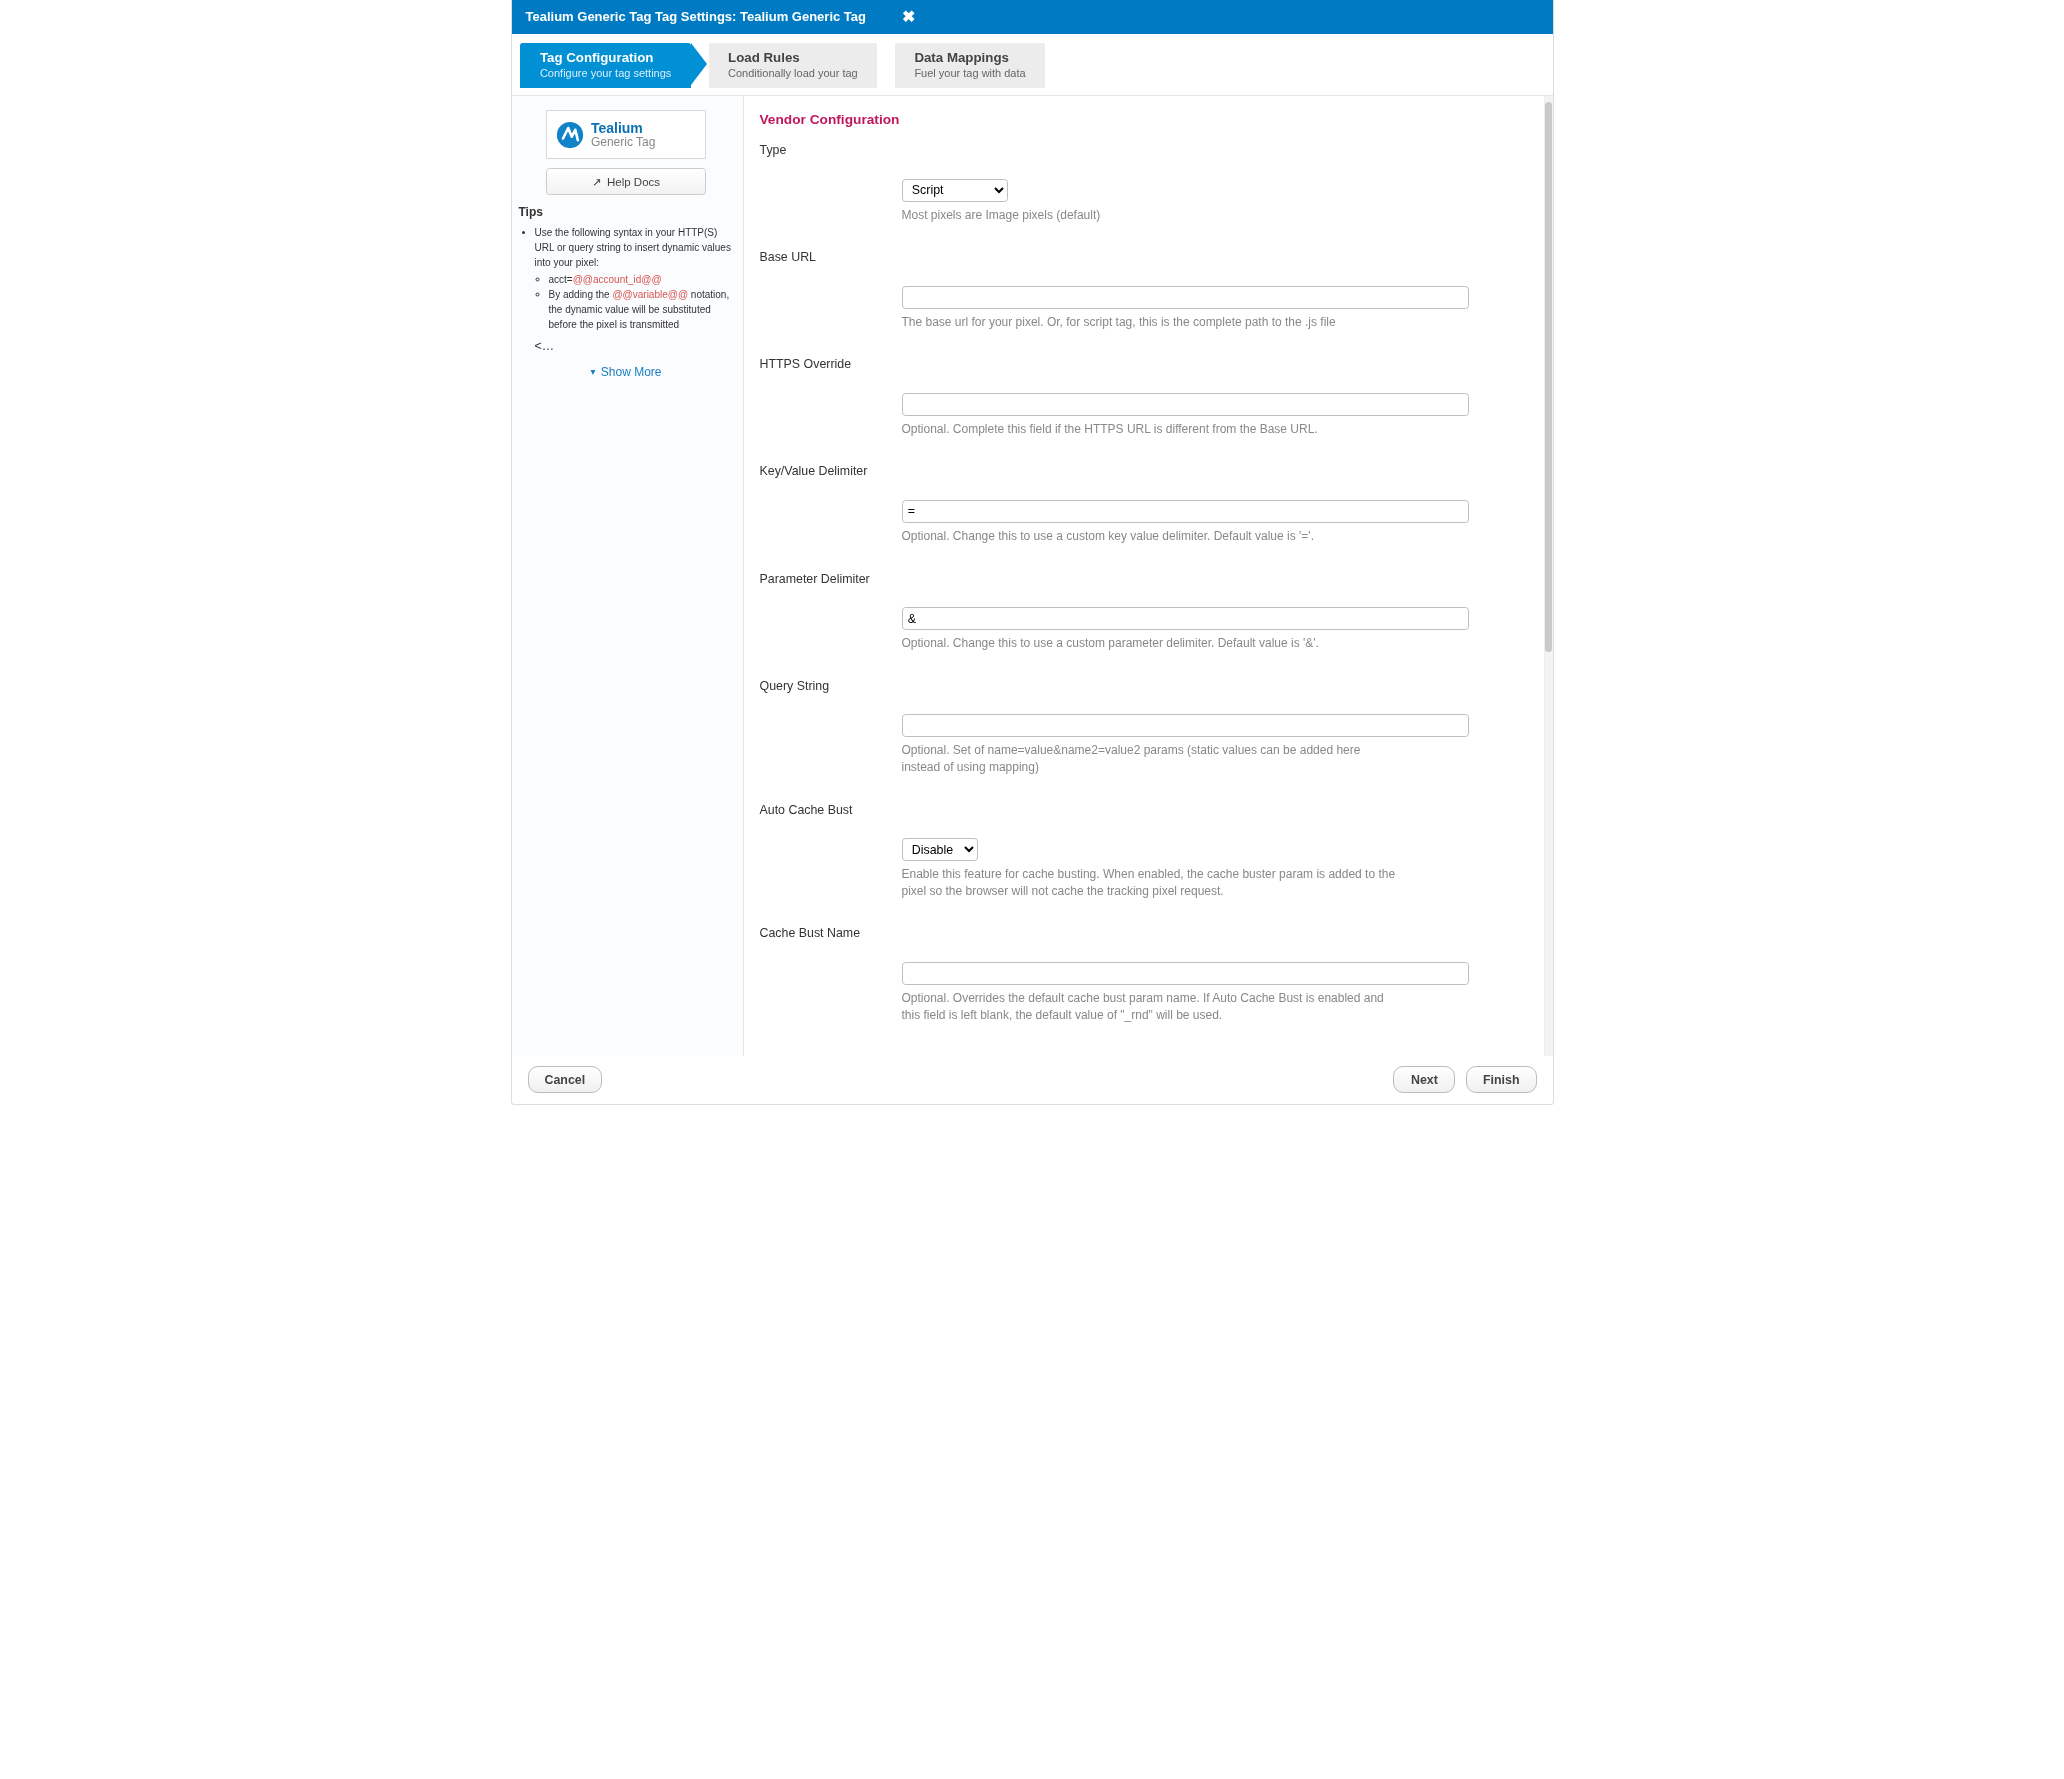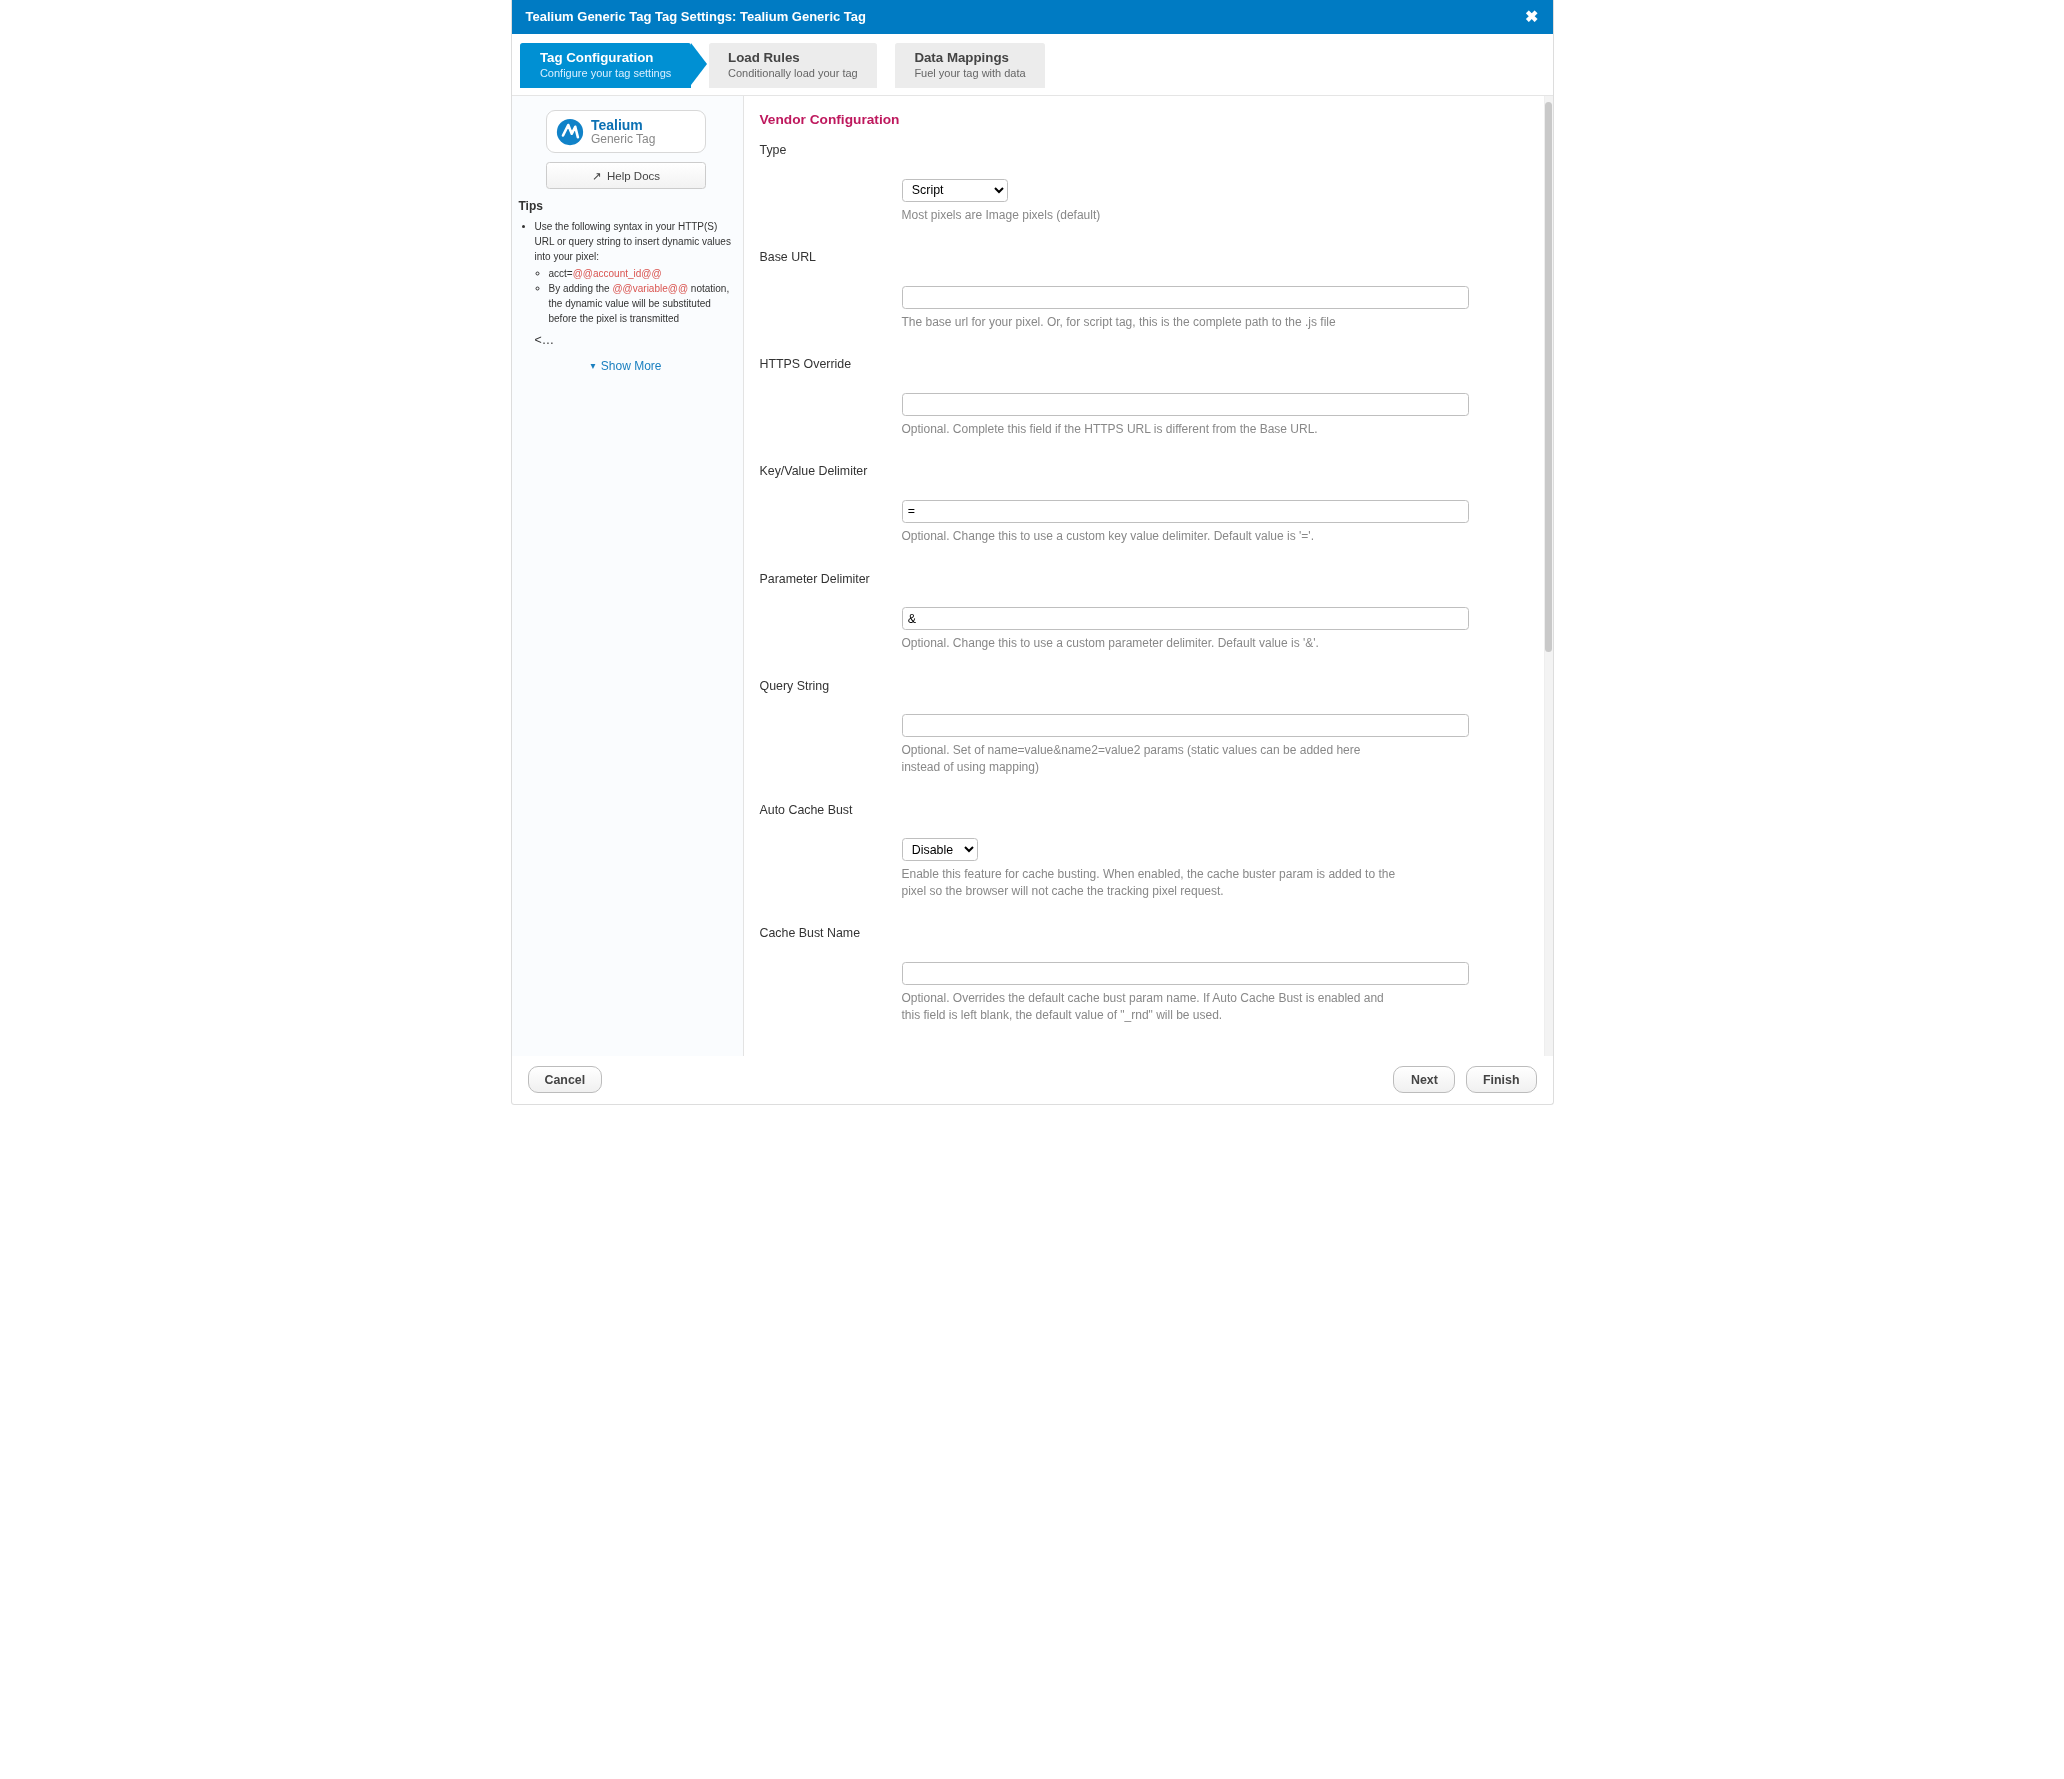--- a/index.html
+++ b/index.html
@@ -16,23 +16,23 @@
     border-top: none;
     border-radius: 0 0 3.5px 3.5px;
     overflow: hidden;
   }
   .titlebar {
     background: #007bc3;
     color: #fff;
     padding: 8.9px 14px;
     display: flex;
     align-items: center;
-    justify-content: space-between;
     font-weight: 600;
     font-size: 13px;
+    gap: 36px;
   }
   .close-icon {
     font-size: 16px;
     font-weight: bold;
     cursor: pointer;
     line-height: 1;
   }
   .tabs-row {
     display: flex;
     align-items: stretch;
@@ -82,28 +82,28 @@
   }
   .sidebar {
     width: 232px;
     border-right: 0.9px solid #e3e3e3;
     background: #fafcfe;
     padding: 10.6px 8.9px 10.6px 7px;
   }
   .logo-box {
     border: 0.9px solid #d8d8d8;
     background: #fff;
-    border-radius: 9px;
+    border-radius: 1px;
     padding: 5.3px 8.9px;
     display: flex;
     align-items: center;
     gap: 7px;
     margin: 3.5px auto 8.9px auto;
     width: 160px;
-    height: 43px;
+    height: 49px;
   }
   .logo-svg { width: 28px; height: 28px; flex-shrink:0;}
   .logo-text-wrap { display:flex; flex-direction:column; line-height:1.05;}
   .logo-word { font-weight:700; color:#0b70b3; font-size:14px;}
   .logo-sub  { font-size:12px; color:#888; }
   .help-btn {
     display:flex; align-items:center; justify-content:center; gap:5.3px;
     border:0.9px solid #ccc; border-radius:3.5px;
     background: linear-gradient(#ffffff,#f2f2f2);
     width: 160px; height:26.6px; margin:0 auto 10.6px auto;

